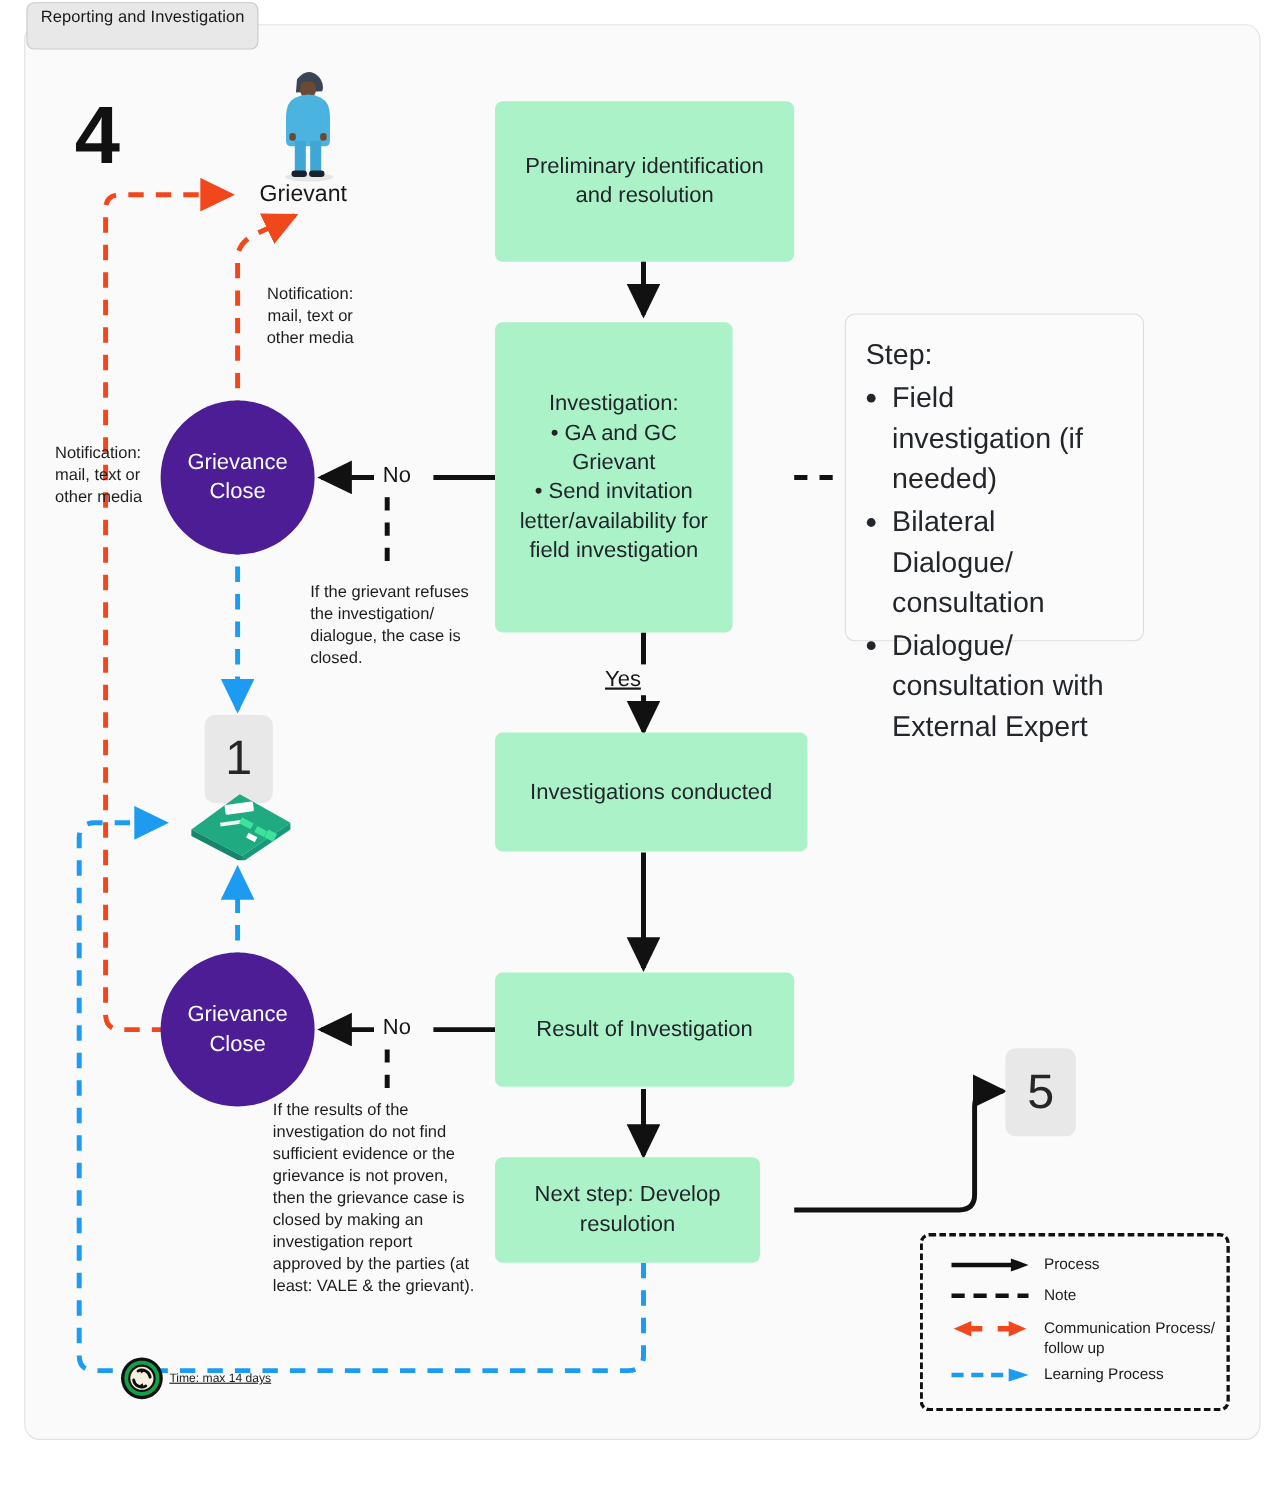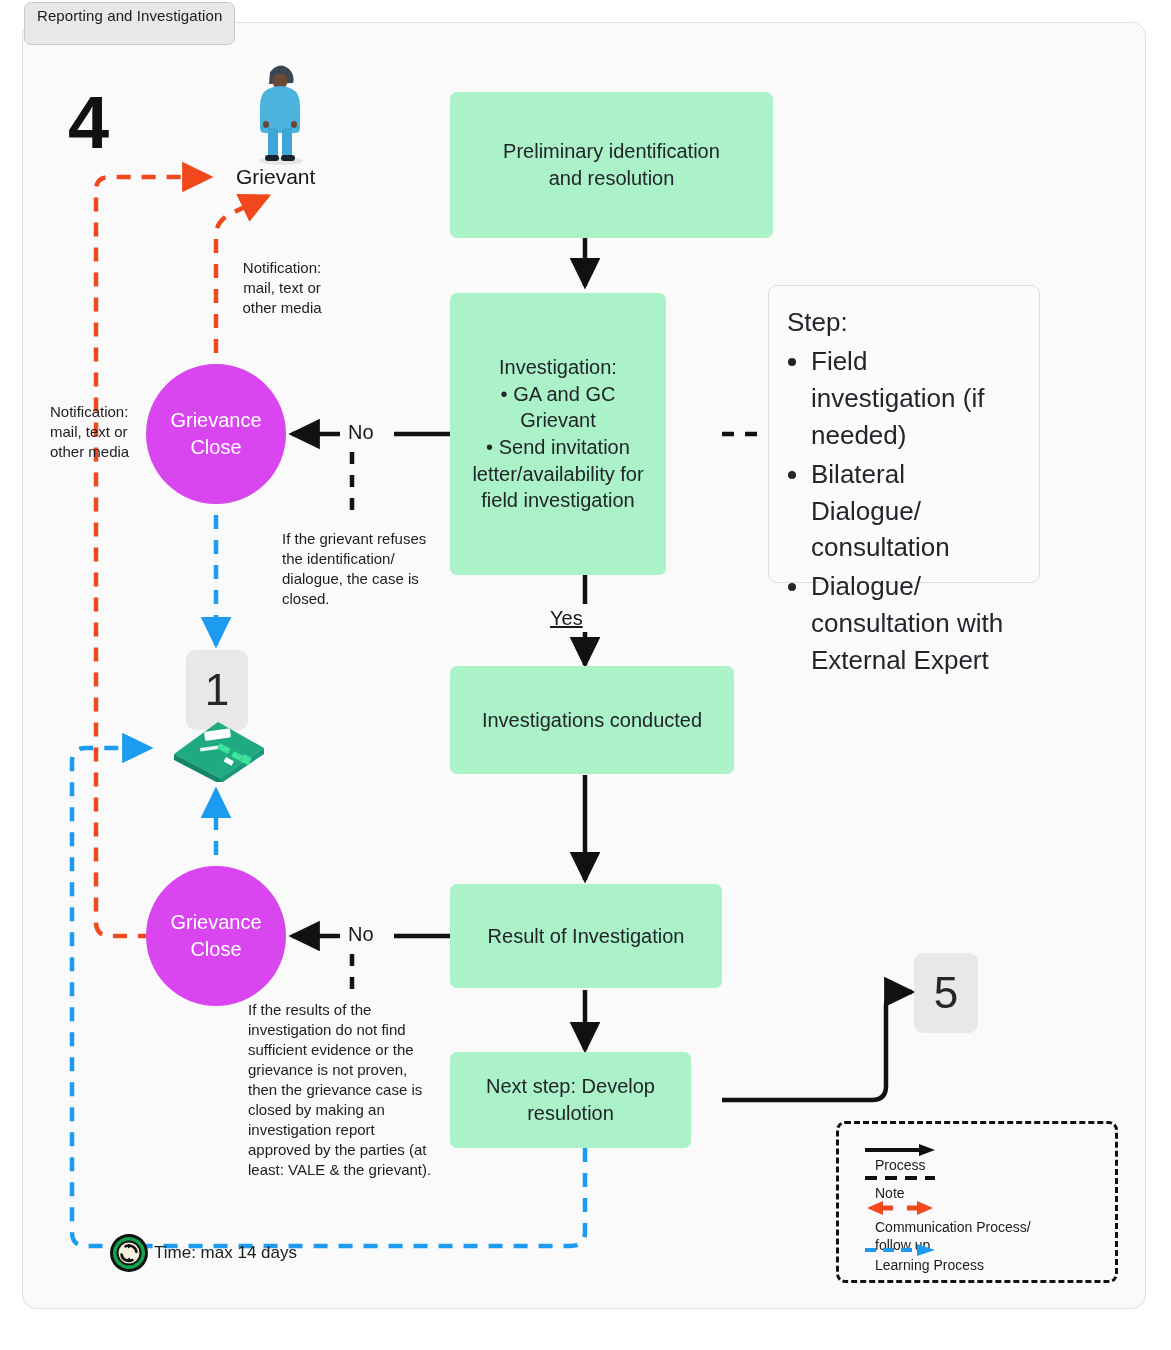--- a/index.html
+++ b/index.html
@@ -34,21 +34,21 @@
   .note-card{
     position:absolute;background:#fbfbfb;border:1px solid #dddddd;border-radius:9px;
     font-size:26px;color:#22262b;line-height:1.42;padding:18px 20px 18px 18px;
     box-sizing:border-box;z-index:3;
   }
   .note-card ul{margin:2px 0 0 0;padding-left:24px;}
   .note-card li{margin:0 0 2px 0;}
 
   
   .circle{
-    position:absolute;border-radius:50%;background:#d946ef;color:#fff;
+    position:absolute;border-radius:50%;background:#4c1d95;color:#fff;
     display:flex;align-items:center;justify-content:center;text-align:center;
     font-size:20px;line-height:1.35;z-index:3;
   }
 
   
   .chip{
     position:absolute;background:#e8e8e8;border-radius:9px;
     display:flex;align-items:center;justify-content:center;
     font-size:44px;color:#262626;z-index:2;
   }
@@ -59,26 +59,26 @@
   .edge-lbl{position:absolute;font-size:20px;color:#16181a;z-index:4;background:#fafafa;padding:0 4px;}
 
   .big-num{position:absolute;font-size:74px;font-weight:bold;color:#111;z-index:4;}
   .grievant-lbl{position:absolute;font-size:21px;color:#16181a;z-index:4;}
 
   
   #legend{
     position:absolute;left:836px;top:1121px;width:276px;height:156px;
     border:3px dashed #111;border-radius:9px;background:#fafafa;z-index:5;
   }
-  .lg-row{position:absolute;display:flex;align-items:flex-start;flex-direction:column;}
+  .lg-row{position:absolute;display:flex;align-items:flex-start;}
   .lg-txt{font-size:14px;color:#1c1c1c;line-height:1.28;}
 
   
   #time-badge{position:absolute;left:108px;top:1232px;display:flex;align-items:center;z-index:6;}
-  #time-badge .t-lbl{font-size:17px;color:#1d1d1d;margin-left:4px;}
+  #time-badge .t-lbl{font-size:11px;color:#1d1d1d;margin-left:4px;text-decoration:underline;}
 
   
   #grievant-fig{position:absolute;left:248px;top:58px;width:62px;height:108px;z-index:4;}
 </style>
 </head>
 <body>
 
 <div id="stage">
 
   <div id="frame"></div>
@@ -149,21 +149,21 @@
       <rect x="15" y="63" width="6" height="7" rx="3" fill="#6b4a34"></rect>
       <rect x="43" y="63" width="6" height="7" rx="3" fill="#6b4a34"></rect>
       <rect x="20" y="70" width="10" height="30" fill="#3fa7d6"></rect>
       <rect x="34" y="70" width="10" height="30" fill="#3fa7d6"></rect>
       <rect x="17" y="97" width="14" height="6" rx="3" fill="#17222e"></rect>
       <rect x="33" y="97" width="14" height="6" rx="3" fill="#17222e"></rect>
     </svg>
   </div>
   <div class="grievant-lbl" style="left:236px;top:165px;">Grievant</div>
 
-  <div class="pbox" style="left:450px;top:92px;width:323px;height:146px;">
+  <div class="pbox" style="left:450px;top:92px;width:272px;height:146px;">
     <div class="inner">
       <span class="bl">Preliminary identification</span>
       <span class="bl">and resolution</span>
     </div>
   </div>
 
   <div class="pbox" style="left:450px;top:293px;width:216px;height:282px;">
     <div class="inner">
       <span class="bl">Investigation:</span>
       <span class="bl">• GA and GC</span>
@@ -248,21 +248,21 @@
   </div>
 
   <div class="cap" style="left:50px;top:402px;width:100px;">
     <span class="bl">Notification:</span>
     <span class="bl">mail, text or</span>
     <span class="bl">other media</span>
   </div>
 
   <div class="cap" style="left:282px;top:529px;width:150px;">
     <span class="bl">If the grievant refuses</span>
-    <span class="bl">the identification/</span>
+    <span class="bl">the investigation/</span>
     <span class="bl">dialogue, the case is</span>
     <span class="bl">closed.</span>
   </div>
 
   <div class="cap" style="left:248px;top:1000px;width:184px;">
     <span class="bl">If the results of the</span>
     <span class="bl">investigation do not find</span>
     <span class="bl">sufficient evidence or the</span>
     <span class="bl">grievance is not proven,</span>
     <span class="bl">then the grievance case is</span>

